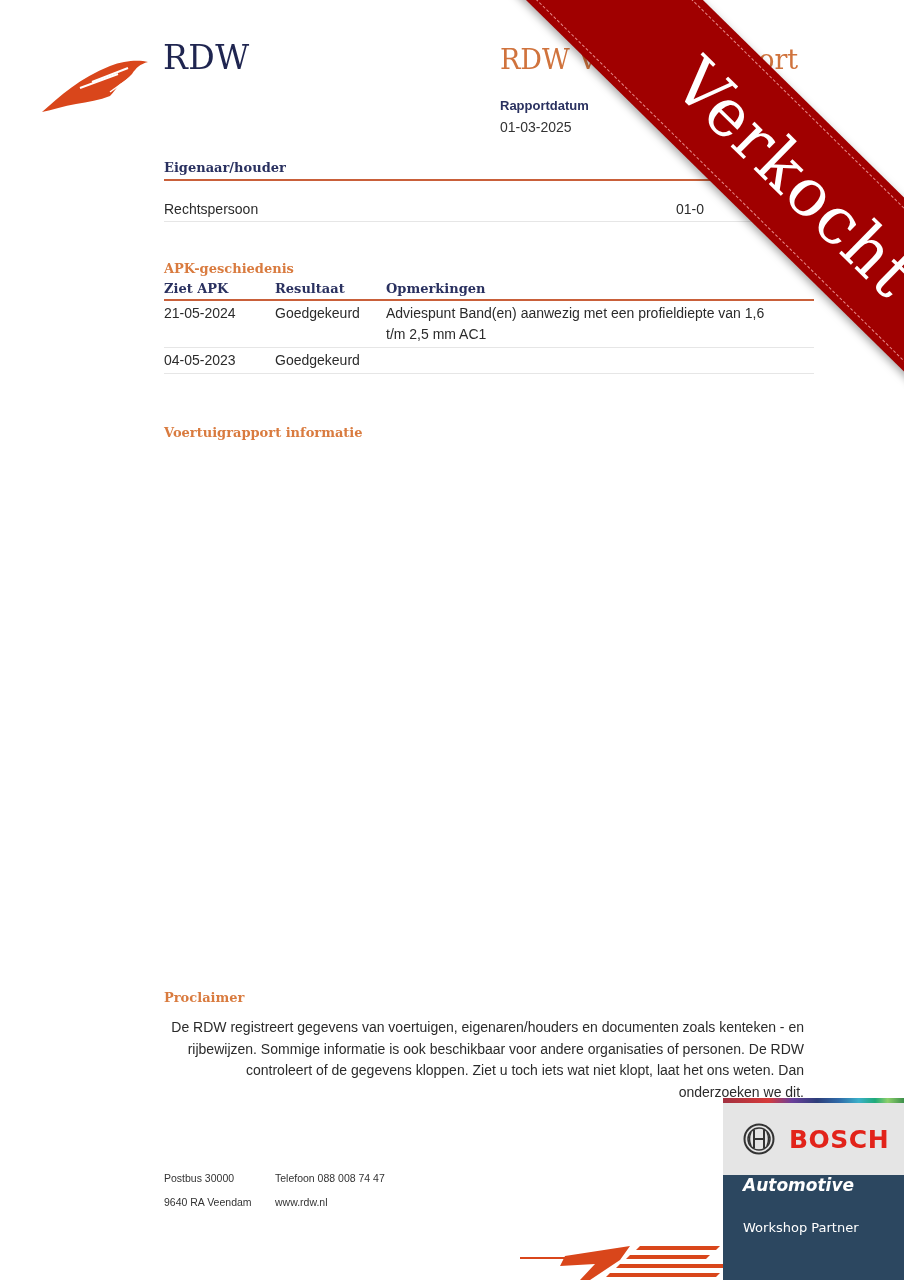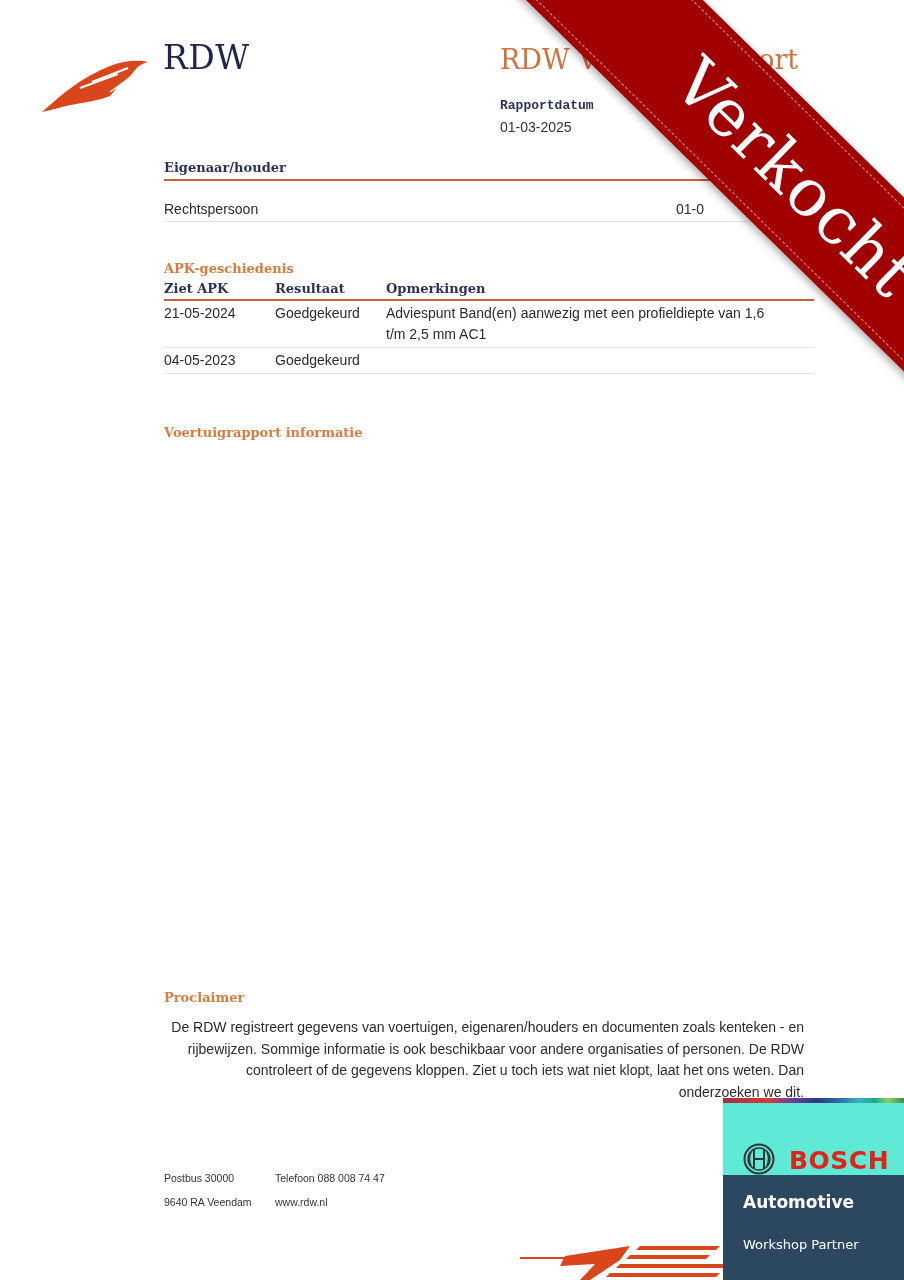--- a/index.html
+++ b/index.html
@@ -4,21 +4,21 @@
 <style>
   html, body { margin:0; padding:0; }
   body { width:904px; height:1280px; position:relative; overflow:hidden; background:#ffffff;
          font-family:"Liberation Sans", sans-serif; color:#2b2b2b; }
   .abs { position:absolute; }
 
   
   .logo-feather { left:40px; top:56px; width:110px; height:58px; }
   .logo-text { left:163px; top:38px; font-size:33px; color:#1f2550; font-family:"DejaVu Serif", serif; letter-spacing:0.5px; }
   .report-title { left:500px; top:44px; font-size:27px; color:#d0733d; font-family:"DejaVu Serif", serif; font-weight:normal; white-space:nowrap; }
-  .report-date-label { left:500px; top:98px; font-size:13px; color:#2a3160; font-weight:bold; font-family:Liberation Mono, monospace; }
+  .report-date-label { left:500px; top:98px; font-size:13px; color:#2a3160; font-weight:bold; font-family:Liberation Sans, sans-serif; }
   .report-date-value { left:500px; top:119px; font-size:14px; color:#333; }
 
   
   .sec-title-dark { font-size:13px; font-weight:bold; color:#2a3160; font-family:"DejaVu Serif", serif; }
   .sec-title-orange { font-size:13px; font-weight:bold; color:#d97b3f; font-family:"DejaVu Serif", serif; }
 
   .owner-section { left:164px; top:160px; width:650px; }
   .owner-section .head { padding-bottom:4px; border-bottom:2px solid #c9603a; }
   .owner-row { display:flex; justify-content:space-between; font-size:14px; padding:20px 0 4px 0; border-bottom:1px solid #e6e6e6; }
   .owner-row .date { padding-right:110px; }
@@ -39,25 +39,25 @@
   .footer { left:164px; top:1172px; font-size:10.5px; color:#333; }
   .footer .row { display:flex; margin-bottom:12px; }
   .footer .col1 { width:111px; }
 
   
   .swoosh { left:520px; top:1242px; width:210px; height:38px; }
 
   
   .bosch { left:723px; top:1098px; width:181px; height:182px; }
   .bosch-stripe { height:5px; background:linear-gradient(90deg,#a23040 0%,#d63a3a 25%,#6b3f9a 38%,#2d3e7a 52%,#2f6aa8 64%,#3bb0c9 75%,#1eaa7a 84%,#8ccf6b 91%,#3c8f4a 100%); }
-  .bosch-logo-area { height:72px; background:#5eead4; display:flex; align-items:flex-end; padding-left:20px; }
+  .bosch-logo-area { height:72px; background:#e5e5e5; display:flex; align-items:center; padding-left:20px; }
   .bosch-mark { width:32px; height:32px; }
   .bosch-word { font-size:25px; font-weight:bold; color:#e2231a; margin-left:14px; letter-spacing:0.5px; font-family:"DejaVu Sans", sans-serif; }
   .bosch-panel { background:#2c4760; height:105px; color:#fff; padding-left:20px; }
-  .bosch-auto { font-size:17px; font-weight:bold; padding-top:17px; font-family:"DejaVu Sans", sans-serif; }
+  .bosch-auto { font-size:17px; font-weight:bold; font-family:"DejaVu Sans", sans-serif;font-style:italic; }
   .bosch-wp { font-size:13px; padding-top:25px; font-family:"DejaVu Sans", sans-serif; }
 
   
   .ribbon-wrap { left:0; top:0; width:904px; height:1280px; pointer-events:none; overflow:hidden; }
   .ribbon { position:absolute; left:440px; top:140px; width:760px; height:124px; background:#a00000;
             transform-origin:center center; transform:rotate(44.5deg);
             box-shadow:0 3px 8px rgba(0,0,0,0.35); display:flex; align-items:center; justify-content:center; pointer-events:auto; }
   .ribbon::before, .ribbon::after { content:""; position:absolute; left:0; right:0; border-top:1.5px dashed #e88a8a; }
   .ribbon::before { top:7px; }
   .ribbon::after { bottom:7px; }

